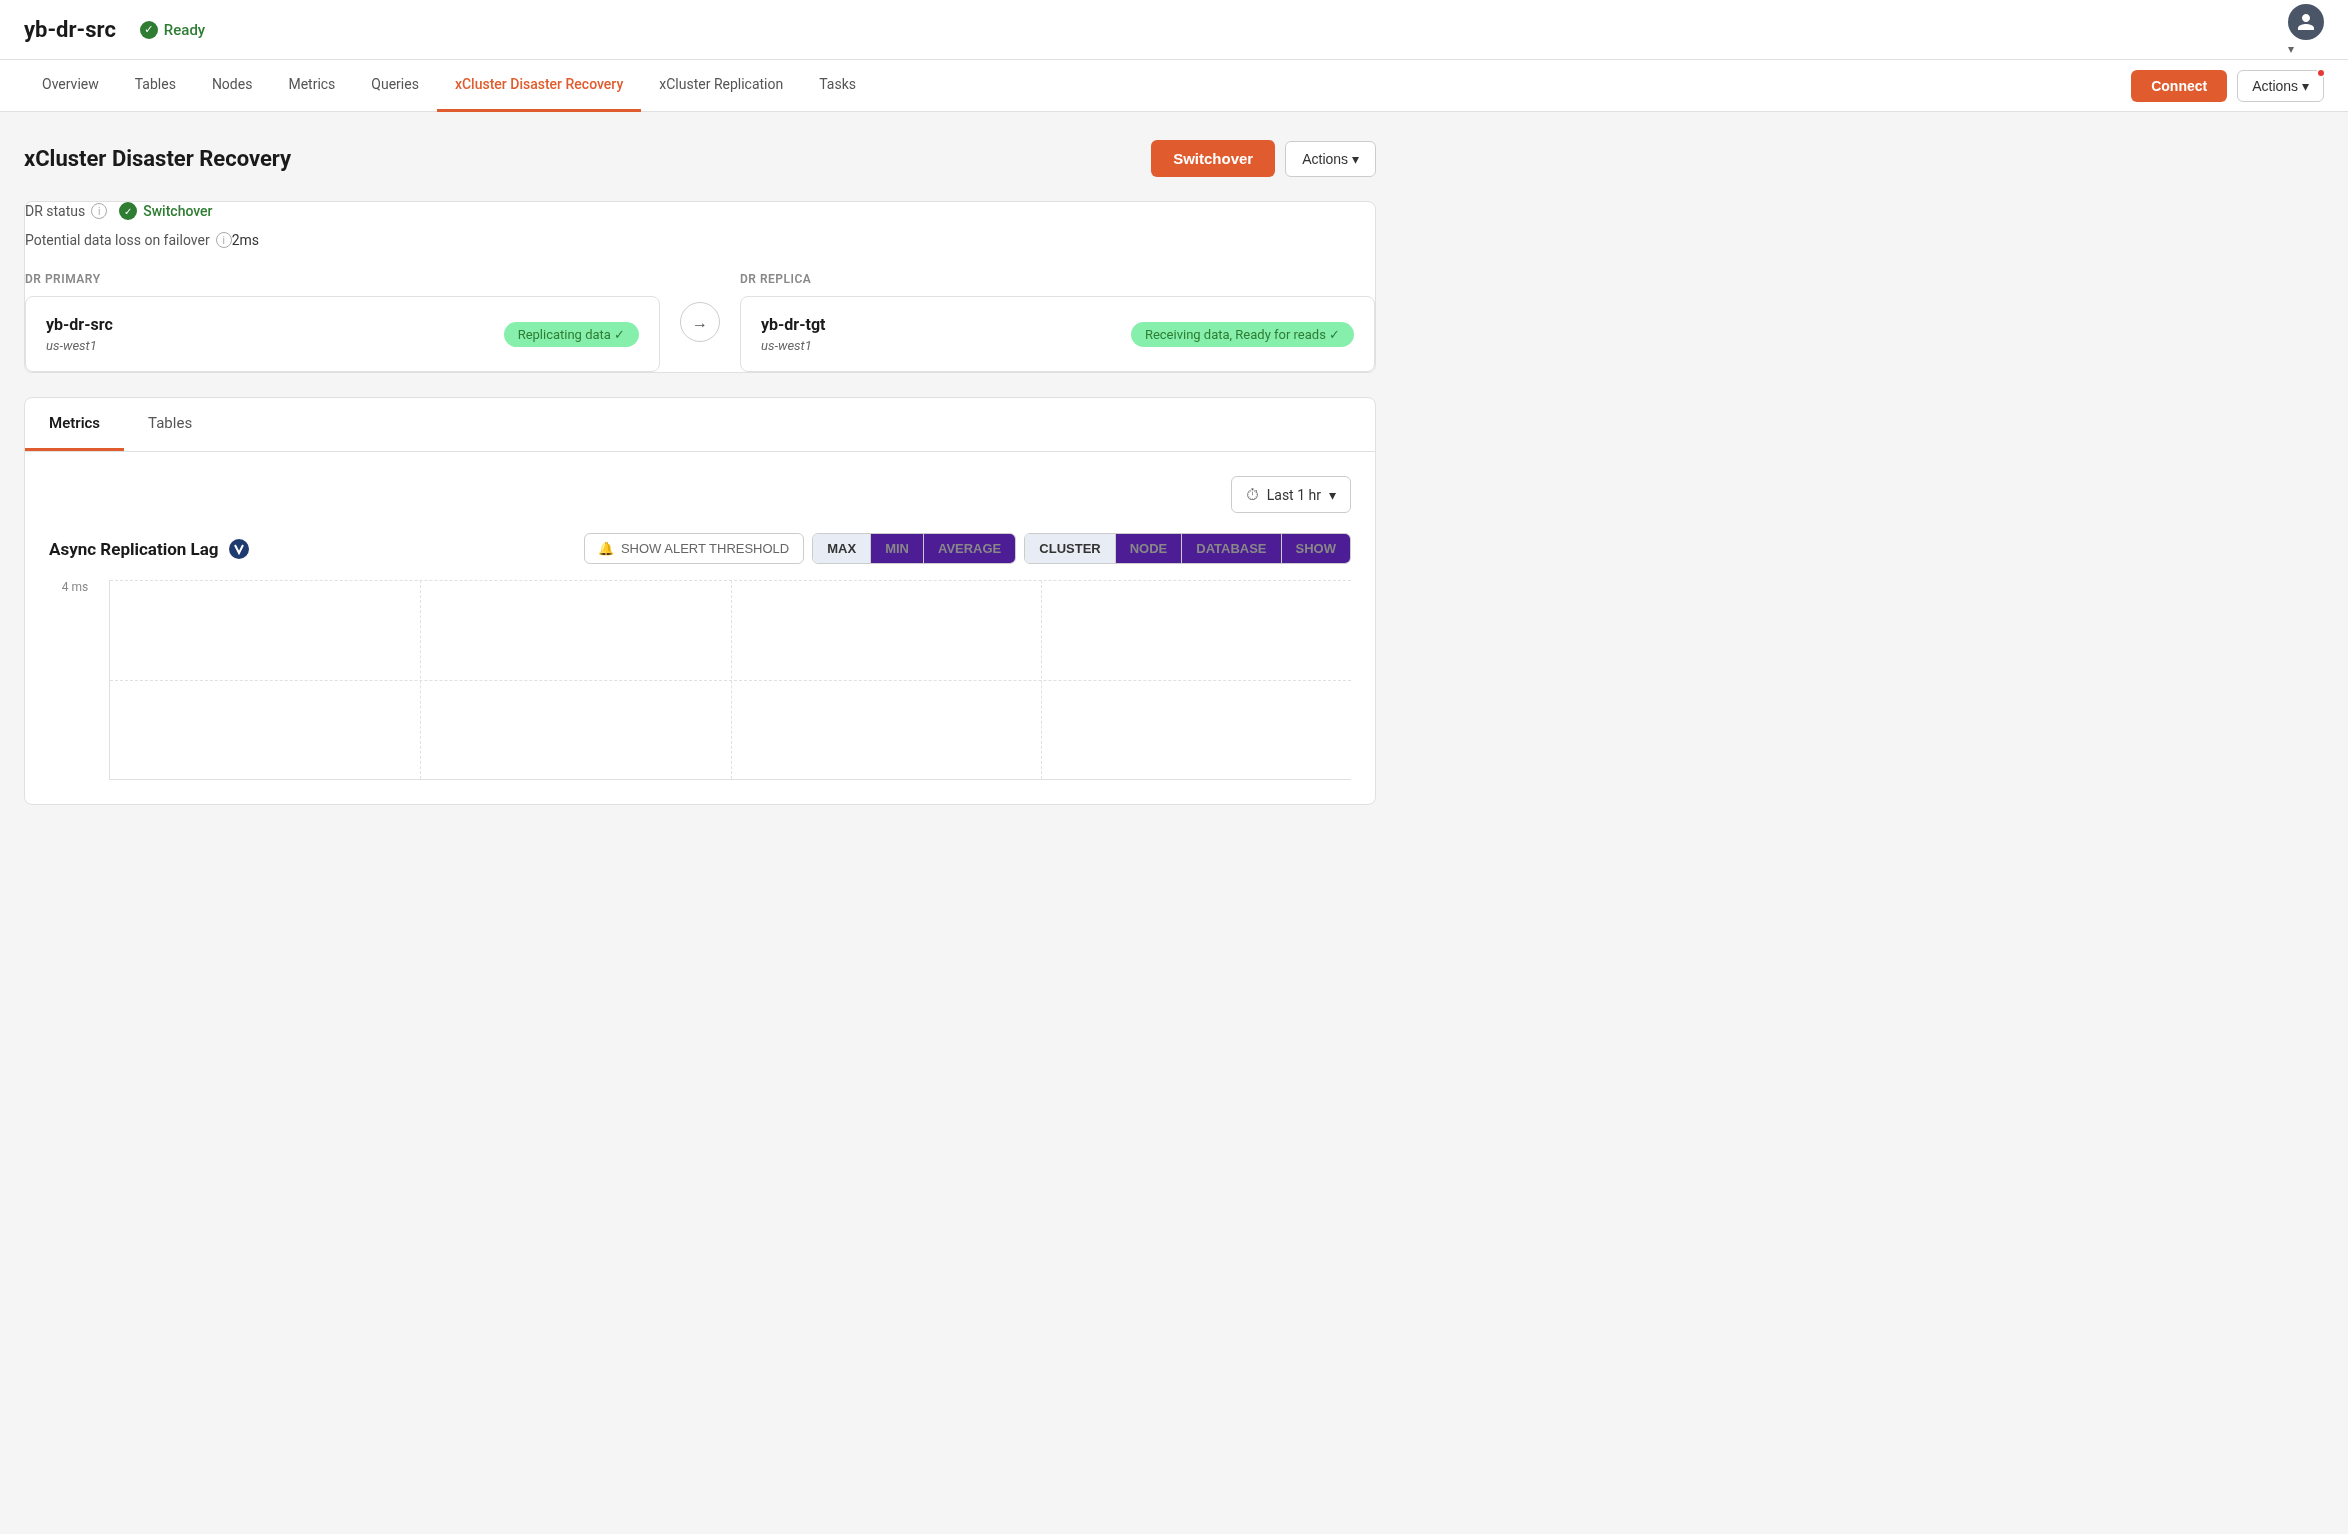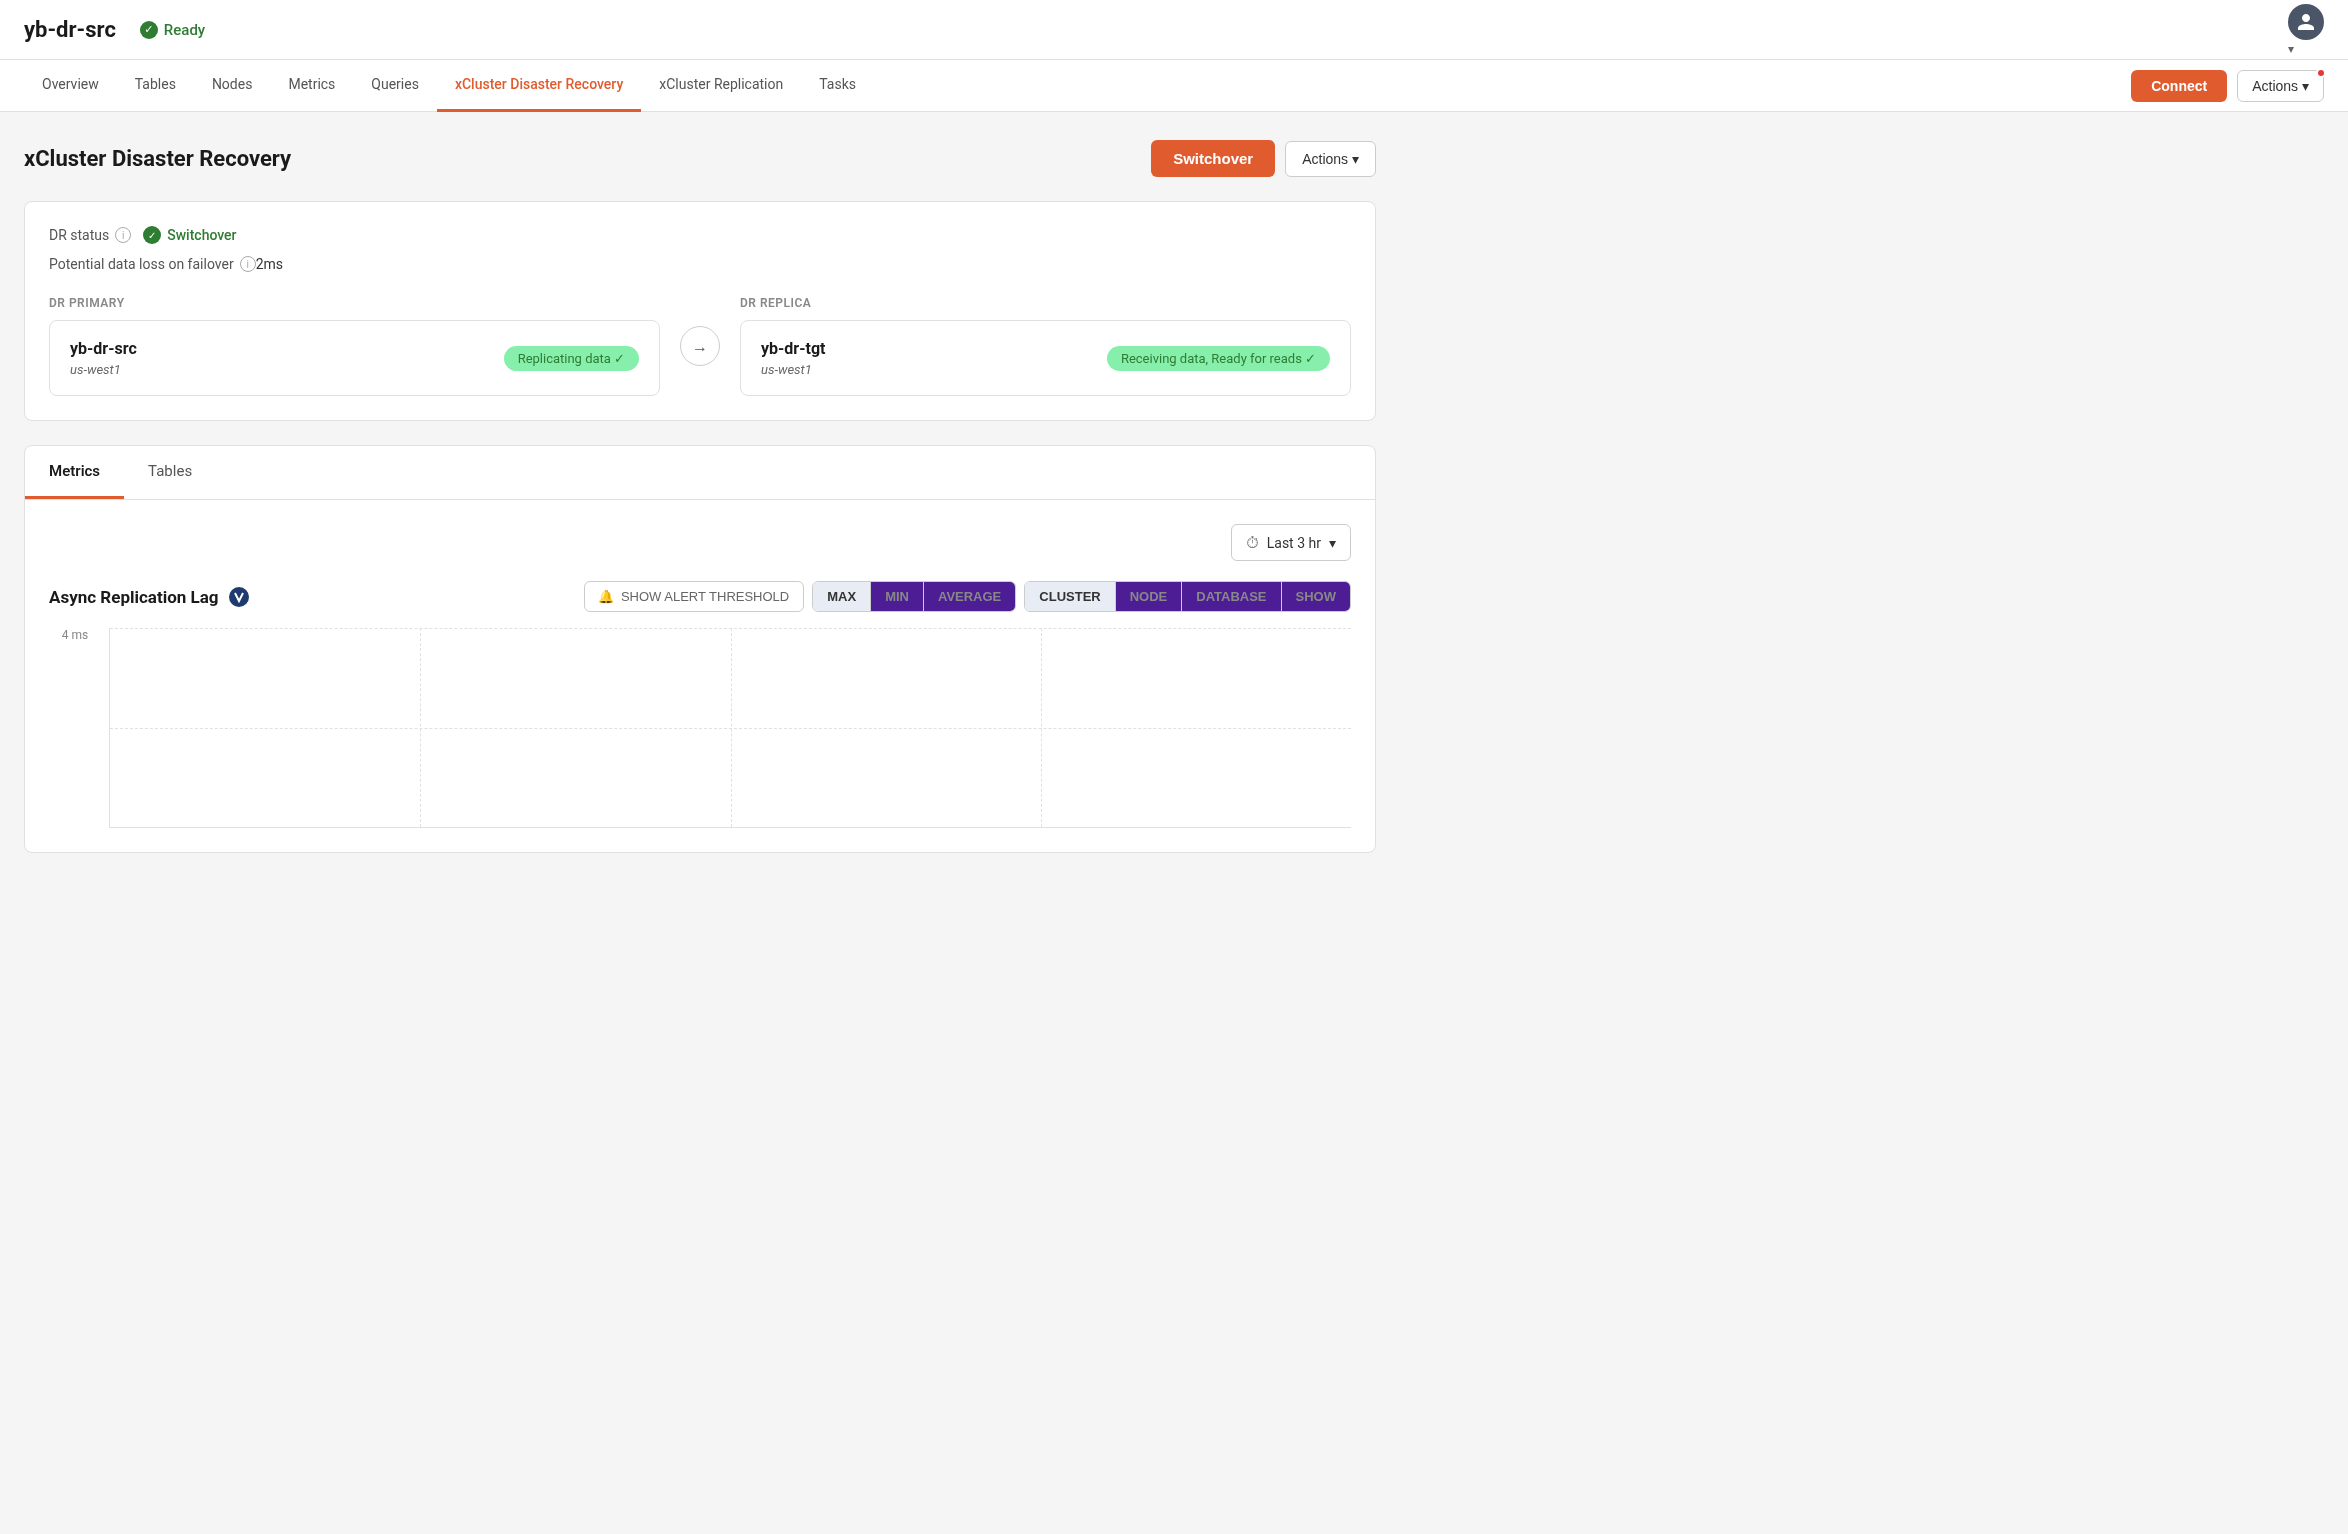--- a/index.html
+++ b/index.html
@@ -174,21 +174,20 @@
       display: flex;
       align-items: center;
       gap: 6px;
     }
 
     
     .dr-card {
       background: #fff;
       border: 1px solid #e0e0e0;
       border-radius: 8px;
-      padding: 24px;
       margin-bottom: 24px;
     }
     .dr-status-row {
       display: flex;
       align-items: center;
       gap: 12px;
       margin-bottom: 12px;
     }
     .dr-status-label {
       font-size: 14px;
@@ -578,21 +577,21 @@
       <div class="tab-item">
         <span>Tables</span>
       </div>
     </div>
 
     <div class="tab-content">
 
       <div class="metrics-toolbar">
         <div class="time-selector">
           <span class="clock-icon">⏱</span>
-          <span>Last 3 hr</span>
+          <span>Last 1 hr</span>
           <span>▾</span>
         </div>
       </div>
 
       <div class="chart-section">
         <div class="chart-header">
           <div class="chart-title">
             <span>Async Replication Lag</span>
 
             <svg class="chart-title-icon" viewBox="0 0 24 24" fill="none">

